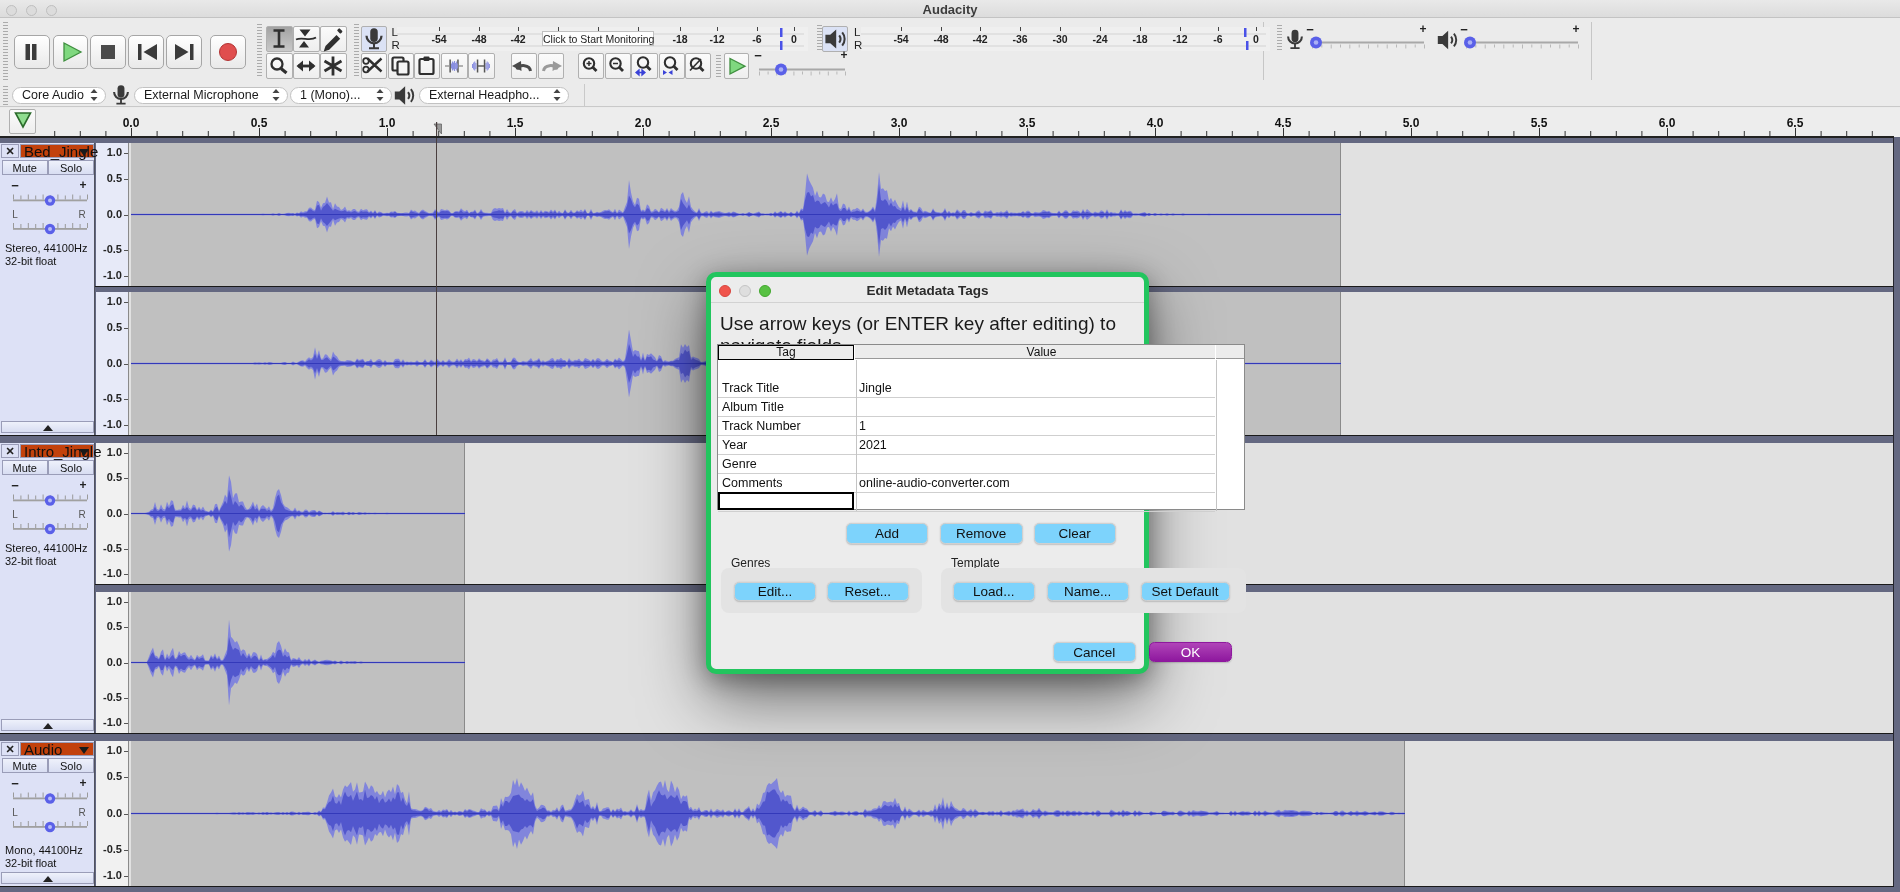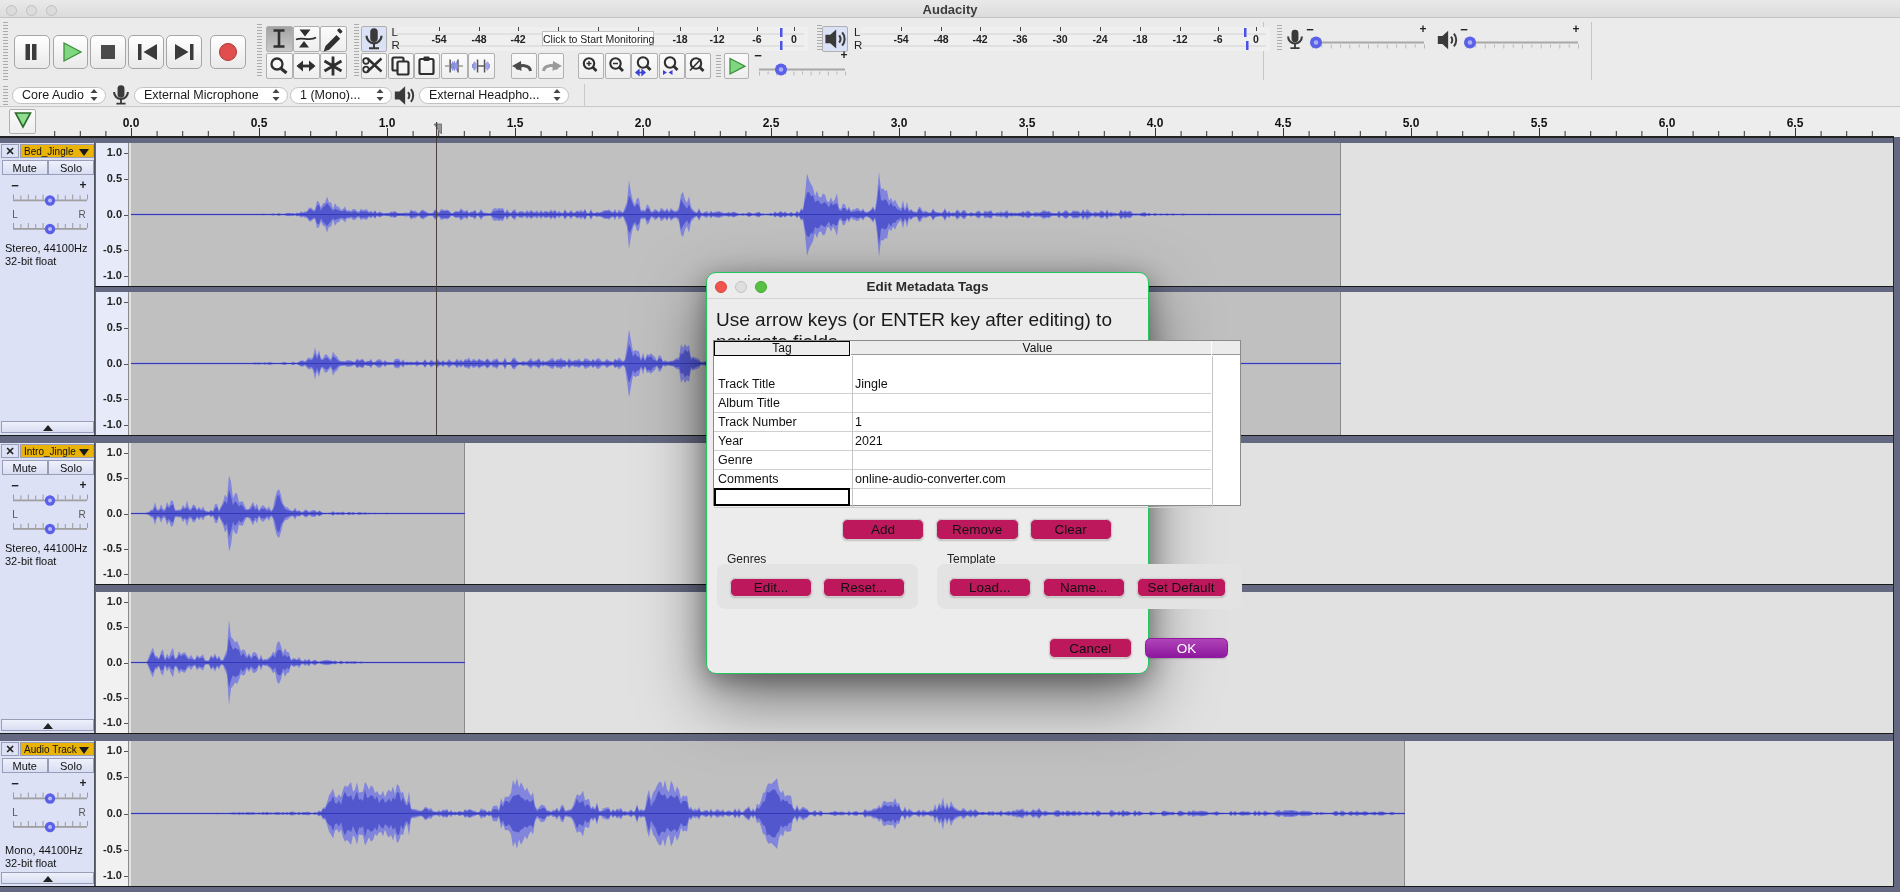--- a/index.html
+++ b/index.html
@@ -20,37 +20,37 @@
 #ruler{left:0;top:108px;width:1900px;height:29px;background:#ededed}
 
 #trackarea{left:0;top:137px;width:1894px;height:755px;background:#646881}
 .sep{position:absolute;left:0;width:1894px;background:#646881;border-top:1.5px solid #1a1a1a}
 .panel{position:absolute;left:0;width:95px;background:#dde1f6;border-right:1px solid #50525e}
 .vruler{position:absolute;left:96px;width:33px;border-right:1px solid #8a8a8a;font-size:11px;font-weight:bold;color:#222}
 .lane{position:absolute;left:129px;background:#e1e1e1}
 .clip{position:absolute;top:0;background:#c0c0c0;border-right:1px solid #8a8a8a}
 .vlab{position:absolute;right:6px;font-weight:bold}
 .vtick{position:absolute;right:0;width:4px;height:1px;background:#555}
-.trkname{position:absolute;left:20px;top:1px;height:14px;right:0;background:#eab308;border:1px solid #9a9db8;font-size:10px;color:#111;line-height:13.5px;padding-left:3px}
+.trkname{position:absolute;left:20px;top:1px;height:14px;right:0;background:#c2410c;border:1px solid #9a9db8;font-size:15px;color:#111;line-height:13.5px;padding-left:3px}
 .ms{position:absolute;top:17px;height:15px;background:linear-gradient(#eef1fb,#d8ddf2);border:1px solid #9a9db8;font-size:11px;color:#111;text-align:center;line-height:14px}
 .xbtn{position:absolute;left:1px;top:1px;width:18px;height:14px;border:1px solid #9a9db8;font-size:11px;font-weight:bold;color:#222;text-align:center;line-height:13px}
 .info{position:absolute;left:5px;font-size:11px;color:#111;line-height:13px}
 .collapse{position:absolute;left:1px;width:93px;height:12px;background:linear-gradient(#eef1fb,#d8ddf2);border:1px solid #9a9db8}
 .collapse:after{content:"";position:absolute;left:50%;top:3px;margin-left:-5px;border-left:5px solid transparent;border-right:5px solid transparent;border-bottom:6px solid #222}
 
-#dlg{left:706px;top:272px;width:443px;height:402px;background:#ececec;border-radius:10px;border:1px solid #22c55e;box-shadow:0 25px 65px rgba(0,0,0,.5),0 6px 24px rgba(0,0,0,.32)}
+#dlg{left:706px;top:272px;width:443px;height:402px;background:#ececec;border-radius:10px;border:5px solid #22c55e;box-shadow:0 25px 65px rgba(0,0,0,.5),0 6px 24px rgba(0,0,0,.32)}
 #dlgtitle{position:absolute;left:0;top:0;width:100%;height:26px;border-bottom:1px solid #d2d2d2;font-size:13.5px;font-weight:bold;color:#2b2b2b;text-align:center;line-height:27px}
 .dtl{position:absolute;top:8px;width:12px;height:12px;border-radius:50%}
 #dlginstr{position:absolute;left:9px;top:36px;font-size:19px;color:#1a1a1a}
 #mtable{position:absolute;left:6px;top:67px;width:528px;height:166px;background:#fff;border:1px solid #8a8a8a}
 .th{position:absolute;top:0;height:13.5px;background:#ececec;font-size:12px;font-weight:normal;color:#111;text-align:center;border-bottom:1px solid #999}
 .row{position:absolute;left:0;width:497px;height:19.1px;border-bottom:1px solid #cfcfcf;font-size:12.5px;color:#111}
 .cl{position:absolute;left:4px;top:2px}
 .cv{position:absolute;left:141px;top:2px}
-.dbtn{position:absolute;height:21px;background:#be185d;border:1px solid #d0d0d0;border-radius:5.5px;font-size:13.5px;color:#111;text-align:center;line-height:20px;box-shadow:0 .5px 1.5px rgba(0,0,0,.18)}
+.dbtn{position:absolute;height:21px;background:#7dd3fc;border:1px solid #d0d0d0;border-radius:5.5px;font-size:13.5px;color:#111;text-align:center;line-height:20px;box-shadow:0 .5px 1.5px rgba(0,0,0,.18)}
 .gbox{position:absolute;background:#e3e3e3;border-radius:8px}
 .glabel{position:absolute;font-size:12px;color:#222}
 #okbtn{background:linear-gradient(#b044b8,#8e189e);color:#fff;border:1px solid #8e189e}
 </style></head><body>
 <div id="app">
 <svg class="abs" style="left:0;top:0" width="1900" height="892">
 </svg>
 
 <div id="trackarea" class="abs"></div>
 <div class="lane abs" style="top:143px;height:143px;width:1765px">

